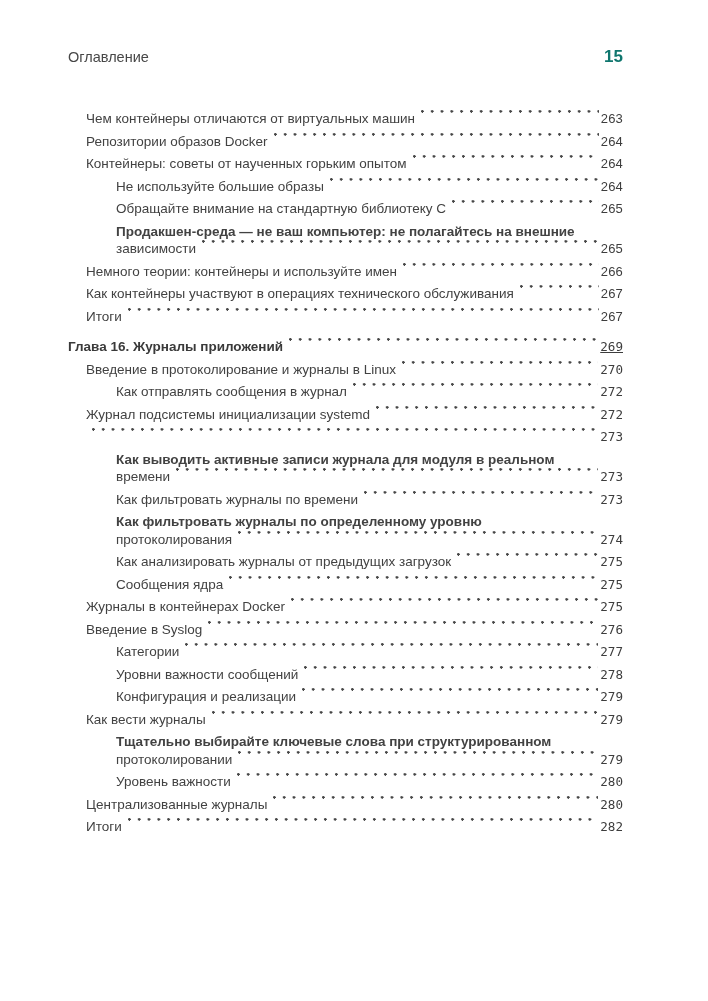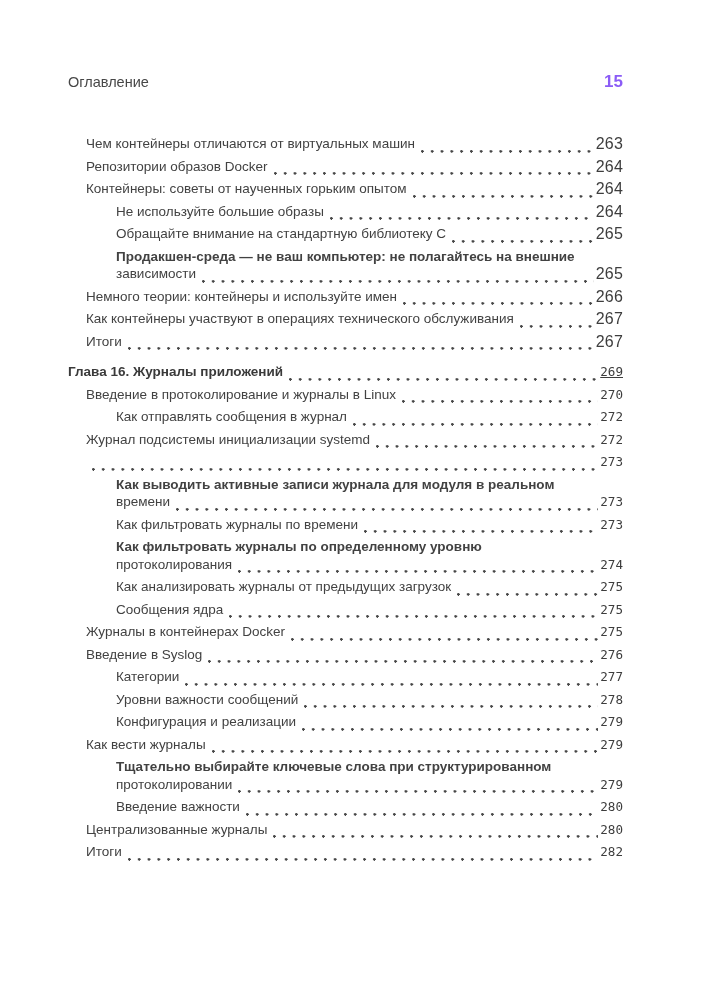--- a/index.html
+++ b/index.html
@@ -26,29 +26,28 @@
     justify-content: space-between;
     align-items: baseline;
   }
   .header-title {
     font-size: 14.5px;
     color: #474747;
   }
   .header-num {
     font-size: 17px;
     font-weight: 700;
-    color: #8b5cf6;
-    margin-top: 25px;
+    color: #0f766e;
   }
   .toc {
     margin-top: 43px;
   }
   .toc-row {
     display: flex;
-    align-items: flex-end;
+    align-items: flex-start;
     font-size: 13.5px;
     line-height: 17.5px;
     margin-bottom: 5px;
     color: #424242;
   }
   .lvl1 { padding-left: 18px; }
   .lvl2 { padding-left: 48px; }
   .chapter {
     font-weight: 700;
     margin-top: 13px;
@@ -61,21 +60,21 @@
     height: 3px;
     margin: 0 2px 0 6px;
     background-image: radial-gradient(circle at 1.4px 1.4px, #474747 1.15px, transparent 1.5px);
     background-size: 9.8px 3px;
     background-repeat: repeat-x;
     background-position: left bottom;
     min-width: 12px;
   }
   .toc-page {
     flex: 0 0 auto;
-    font-size: 16px;
+    font-size: 13px;
     font-weight: 400;
     color: #3d3d3d;
     letter-spacing: 0.2px;
   }
   .mono .toc-page {
     font-family: "DejaVu Sans Mono", monospace;
     font-size: 12.6px;
     letter-spacing: 0;
   }
   .chapter .toc-page { font-weight: 400; text-decoration: underline; }
@@ -225,21 +224,21 @@
       </div>
       <div class="toc-row lvl2 mono wrap-first">
         <span class="toc-text">Тщательно выбирайте ключевые слова при структурированном</span>
       </div>
       <div class="toc-row lvl2 mono wrap-second">
         <span class="toc-text">протоколировании</span>
         <span class="toc-leader"></span>
         <span class="toc-page">279</span>
       </div>
       <div class="toc-row lvl2 mono">
-        <span class="toc-text">Введение важности</span>
+        <span class="toc-text">Уровень важности</span>
         <span class="toc-leader"></span>
         <span class="toc-page">280</span>
       </div>
       <div class="toc-row lvl1 mono">
         <span class="toc-text">Централизованные журналы</span>
         <span class="toc-leader"></span>
         <span class="toc-page">280</span>
       </div>
       <div class="toc-row lvl1 mono">
         <span class="toc-text">Итоги</span>

